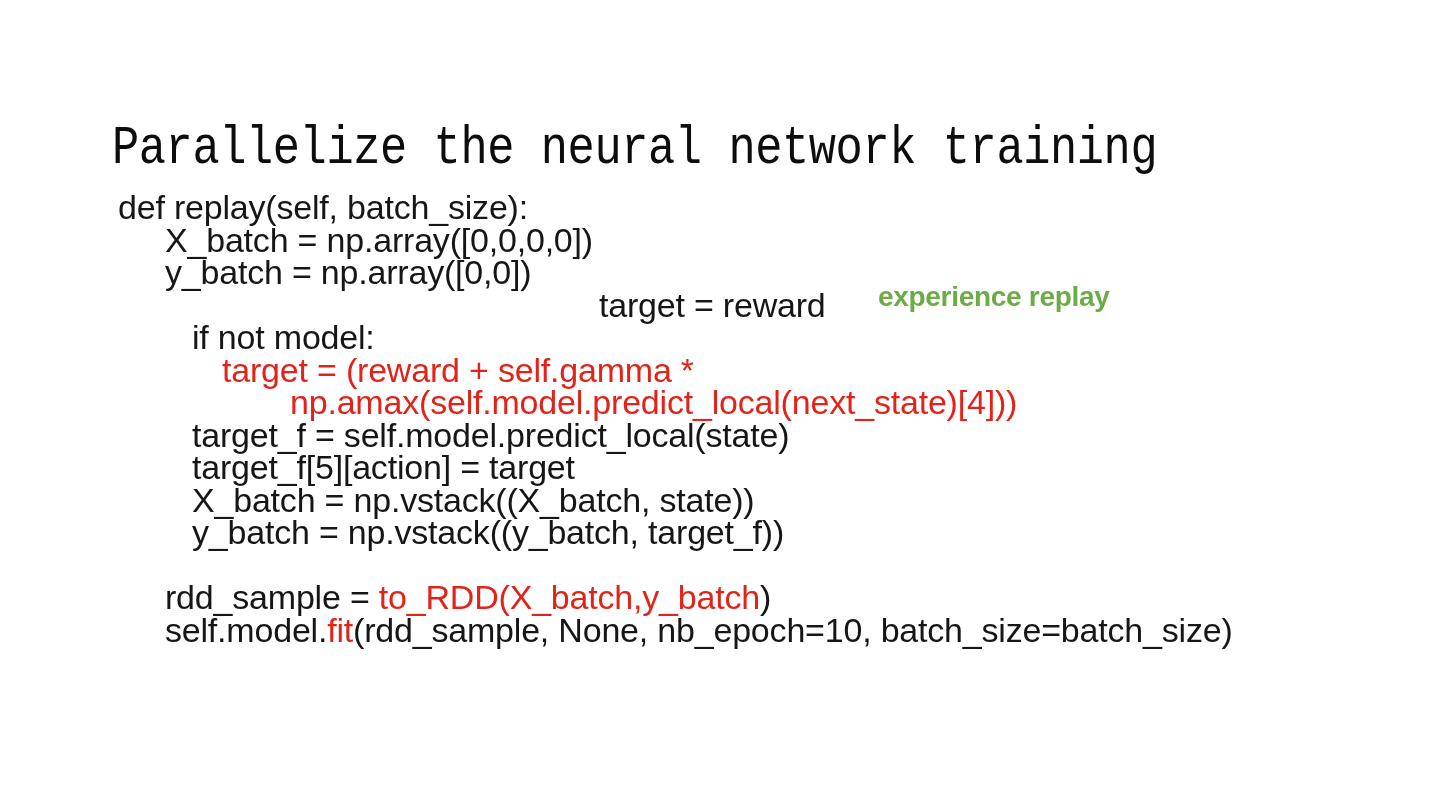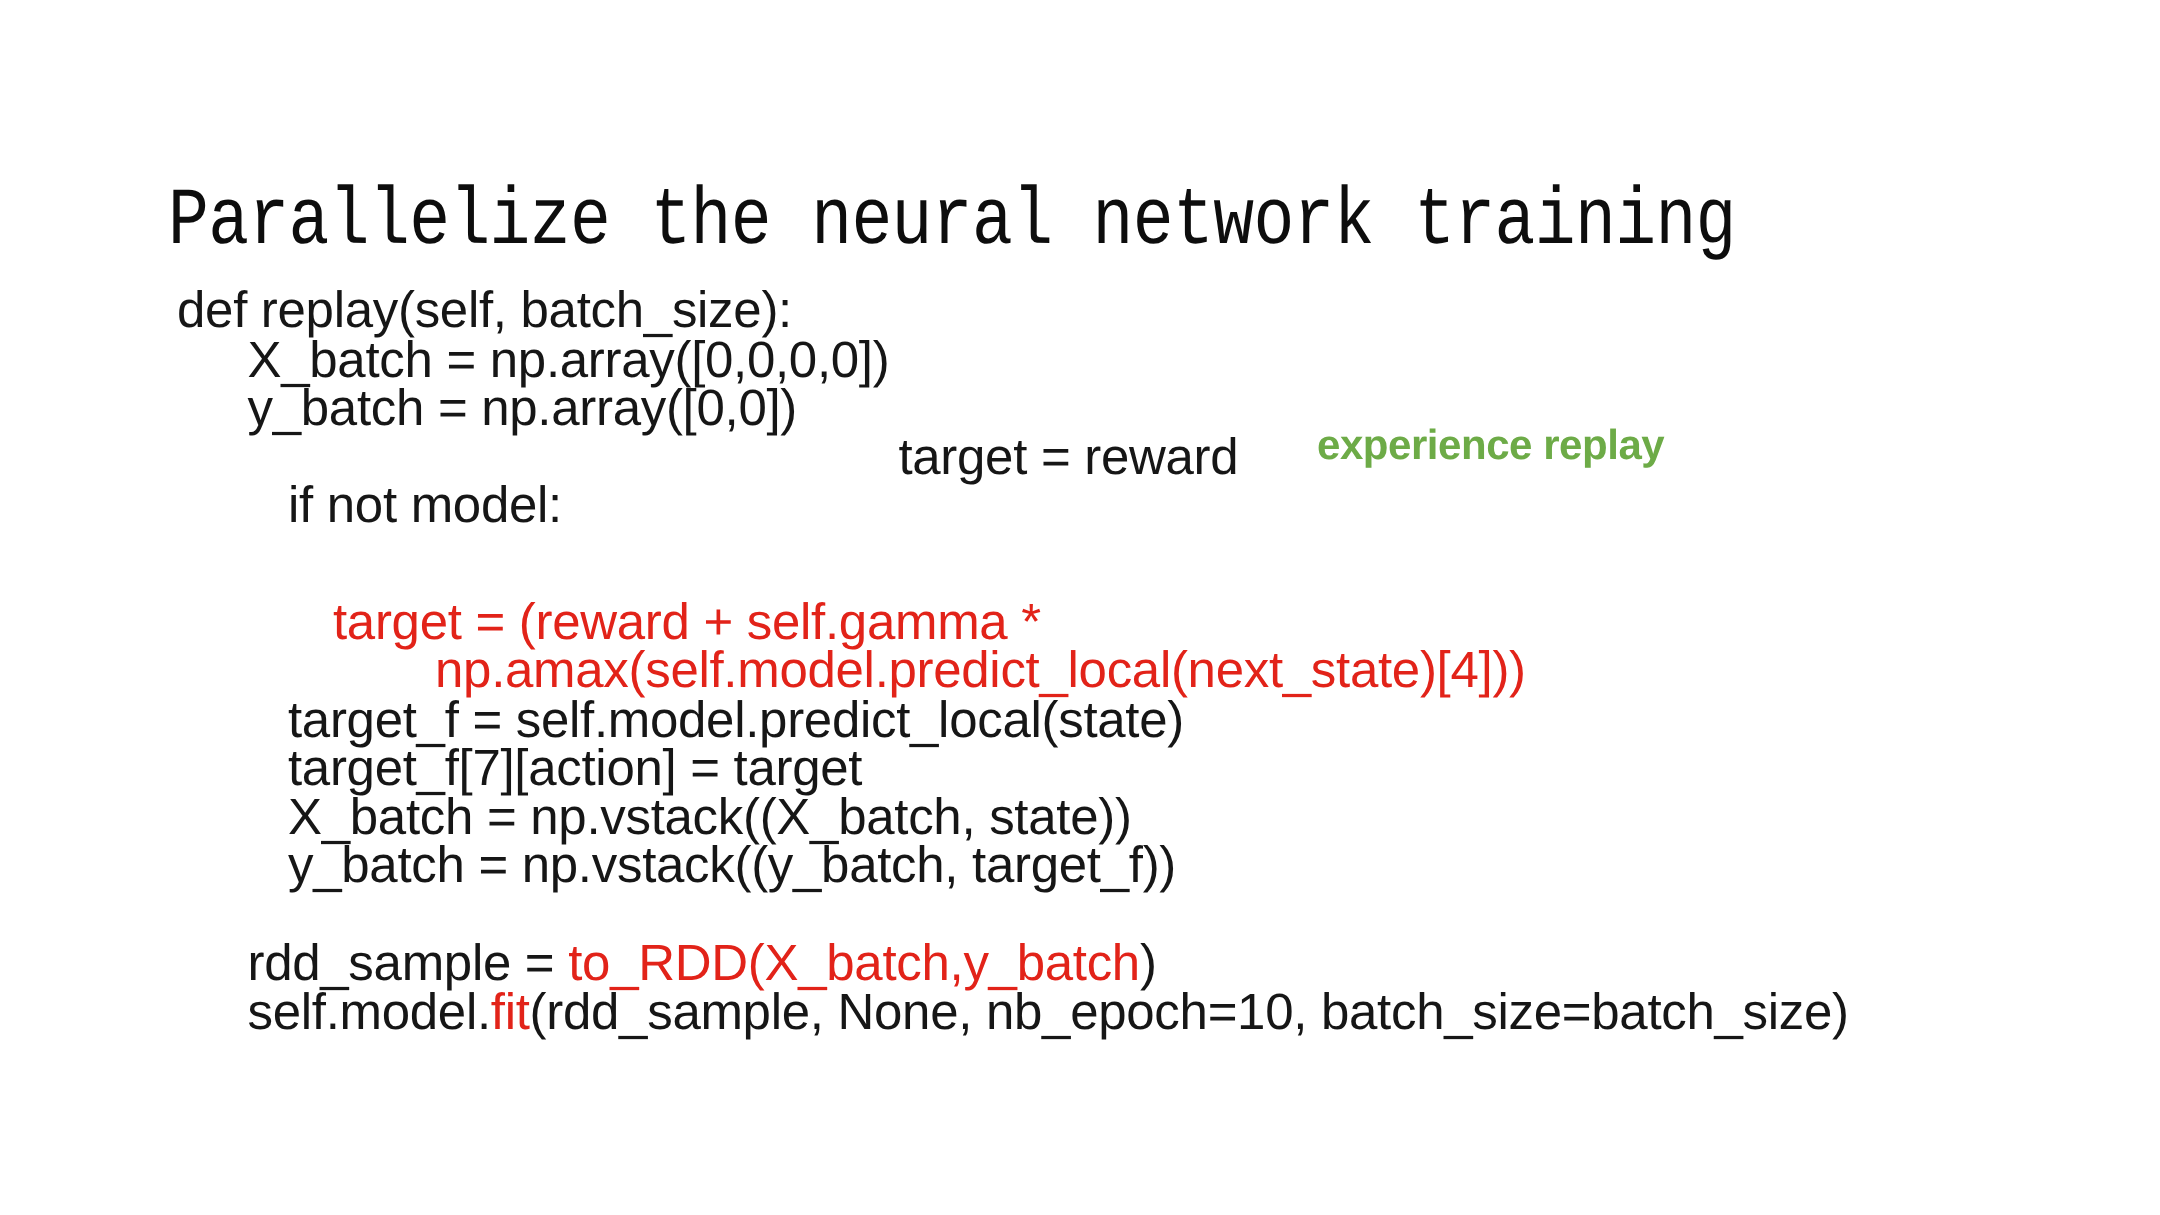--- a/index.html
+++ b/index.html
@@ -70,24 +70,24 @@
   <h1 class="slide-title"><span class="squeeze">Parallelize the neural network training</span></h1>
 
   <div class="annotation">experience replay</div>
 
   <div class="code-block" id="code-block">
       <div class="code-line" style="padding-left: 0px;"><span class="">def replay(self, batch_size):</span></div>
       <div class="code-line" style="padding-left: 47px;"><span class="">X_batch = np.array([0,0,0,0])</span></div>
       <div class="code-line" style="padding-left: 47px;"><span class="">y_batch = np.array([0,0])</span></div>
       <div class="code-line" style="padding-left: 74px; text-align: center;"><span class="">target = reward</span></div>
       <div class="code-line" style="padding-left: 74px;"><span class="">if not model:</span></div>
-      <div class="code-line" style="padding-left: 104px; margin-top: 45px;"><span class="red">target = (reward + self.gamma *</span></div>
+      <div class="code-line" style="padding-left: 104px;"><span class="red">target = (reward + self.gamma *</span></div>
       <div class="code-line" style="padding-left: 172px;"><span class="red">np.amax(self.model.predict_local(next_state)[4]))</span></div>
       <div class="code-line" style="padding-left: 74px;"><span class="">target_f = self.model.predict_local(state)</span></div>
-      <div class="code-line" style="padding-left: 74px;"><span class="">target_f[7][action] = target</span></div>
+      <div class="code-line" style="padding-left: 74px;"><span class="">target_f[5][action] = target</span></div>
       <div class="code-line" style="padding-left: 74px;"><span class="">X_batch = np.vstack((X_batch, state))</span></div>
       <div class="code-line" style="padding-left: 74px;"><span class="">y_batch = np.vstack((y_batch, target_f))</span></div>
       <div class="code-line" style="padding-left: 0px;">&nbsp;</div>
       <div class="code-line" style="padding-left: 47px;"><span class="">rdd_sample = </span><span class="red">to_RDD(X_batch,y_batch</span><span class="">)</span></div>
       <div class="code-line" style="padding-left: 47px;"><span class="">self.model.</span><span class="red">fit</span><span class="">(rdd_sample, None, nb_epoch=10, batch_size=batch_size)</span></div>
     </div>
 
 </div>
 
 </body></html>

